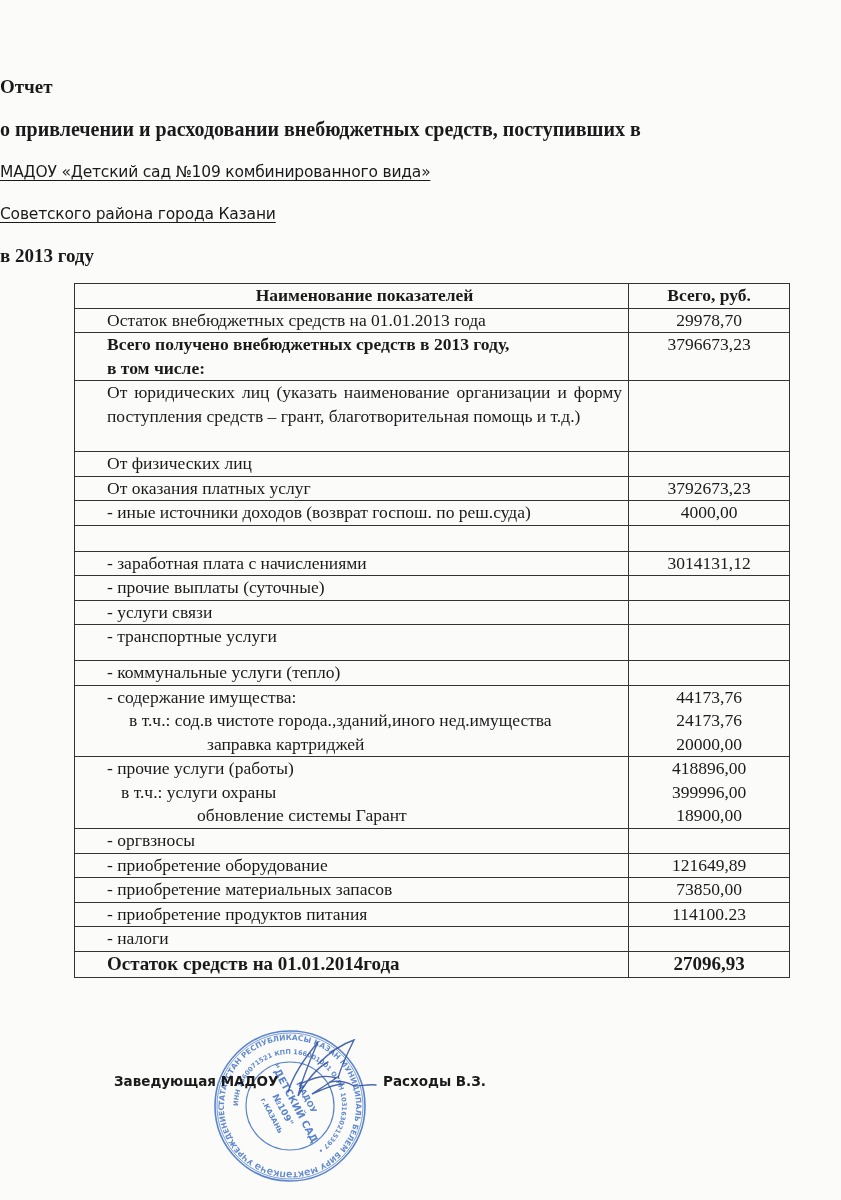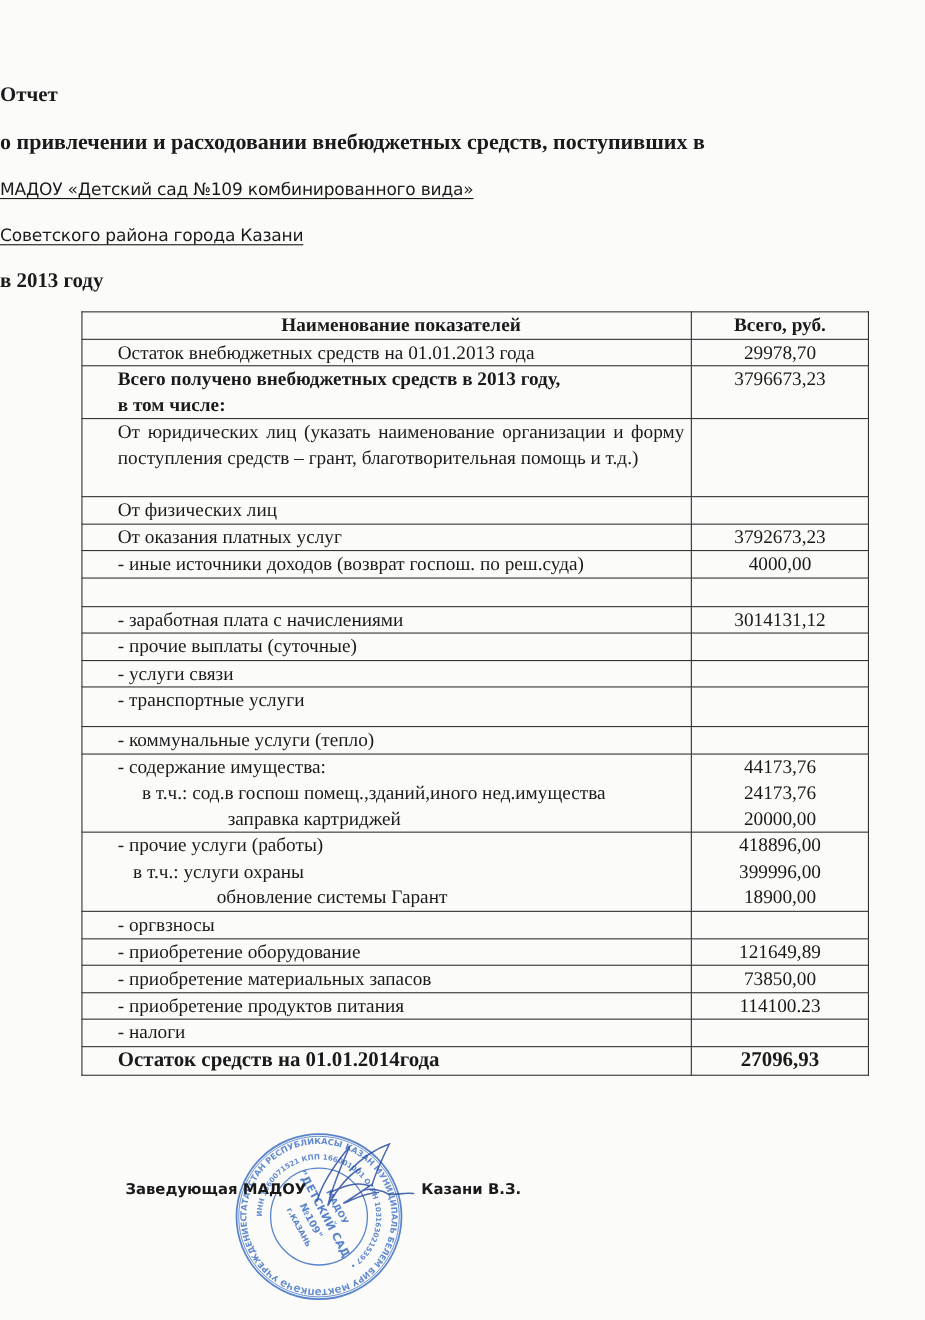--- a/index.html
+++ b/index.html
@@ -104,21 +104,21 @@
     <td class="name">- транспортные услуги</td>
     <td class="sum"></td>
   </tr>
   <tr style="height:24px">
     <td class="name">- коммунальные услуги (тепло)</td>
     <td class="sum"></td>
   </tr>
   <tr style="height:71px">
     <td class="name">
       <span class="line">- содержание имущества:</span>
-      <span class="sub1">в т.ч.: сод.в госпош помещ.,зданий,иного нед.имущества</span>
+      <span class="sub1">в т.ч.: сод.в чистоте города.,зданий,иного нед.имущества</span>
       <span class="sub2">заправка картриджей</span>
     </td>
     <td class="sum">
       <span class="line">44173,76</span>
       <span class="line">24173,76</span>
       <span class="line">20000,00</span>
     </td>
   </tr>
   <tr style="height:72px">
     <td class="name">
@@ -185,14 +185,14 @@
   <g fill="none" stroke="#2c4fa0" stroke-width="1.4" stroke-linecap="round" opacity="0.85">
     <path d="M30,58 C36,38 50,20 60,8 C52,26 44,46 40,62 C48,48 58,34 70,28"></path>
     <path d="M42,50 C55,44 66,40 78,44 C70,50 60,56 54,60 C64,56 74,50 86,50"></path>
     <path d="M60,30 C70,20 84,10 96,6 C90,18 84,30 80,44"></path>
     <path d="M72,48 C80,46 90,48 96,52 C104,52 110,50 118,51"></path>
   </g>
 </svg>
 
 <div class="signature-row">
   <span id="sig-role">Заведующая МАДОУ</span>
-  <span id="sig-name">Казани В.З.</span>
+  <span id="sig-name">Расходы В.З.</span>
 </div>
 
 </body></html>

